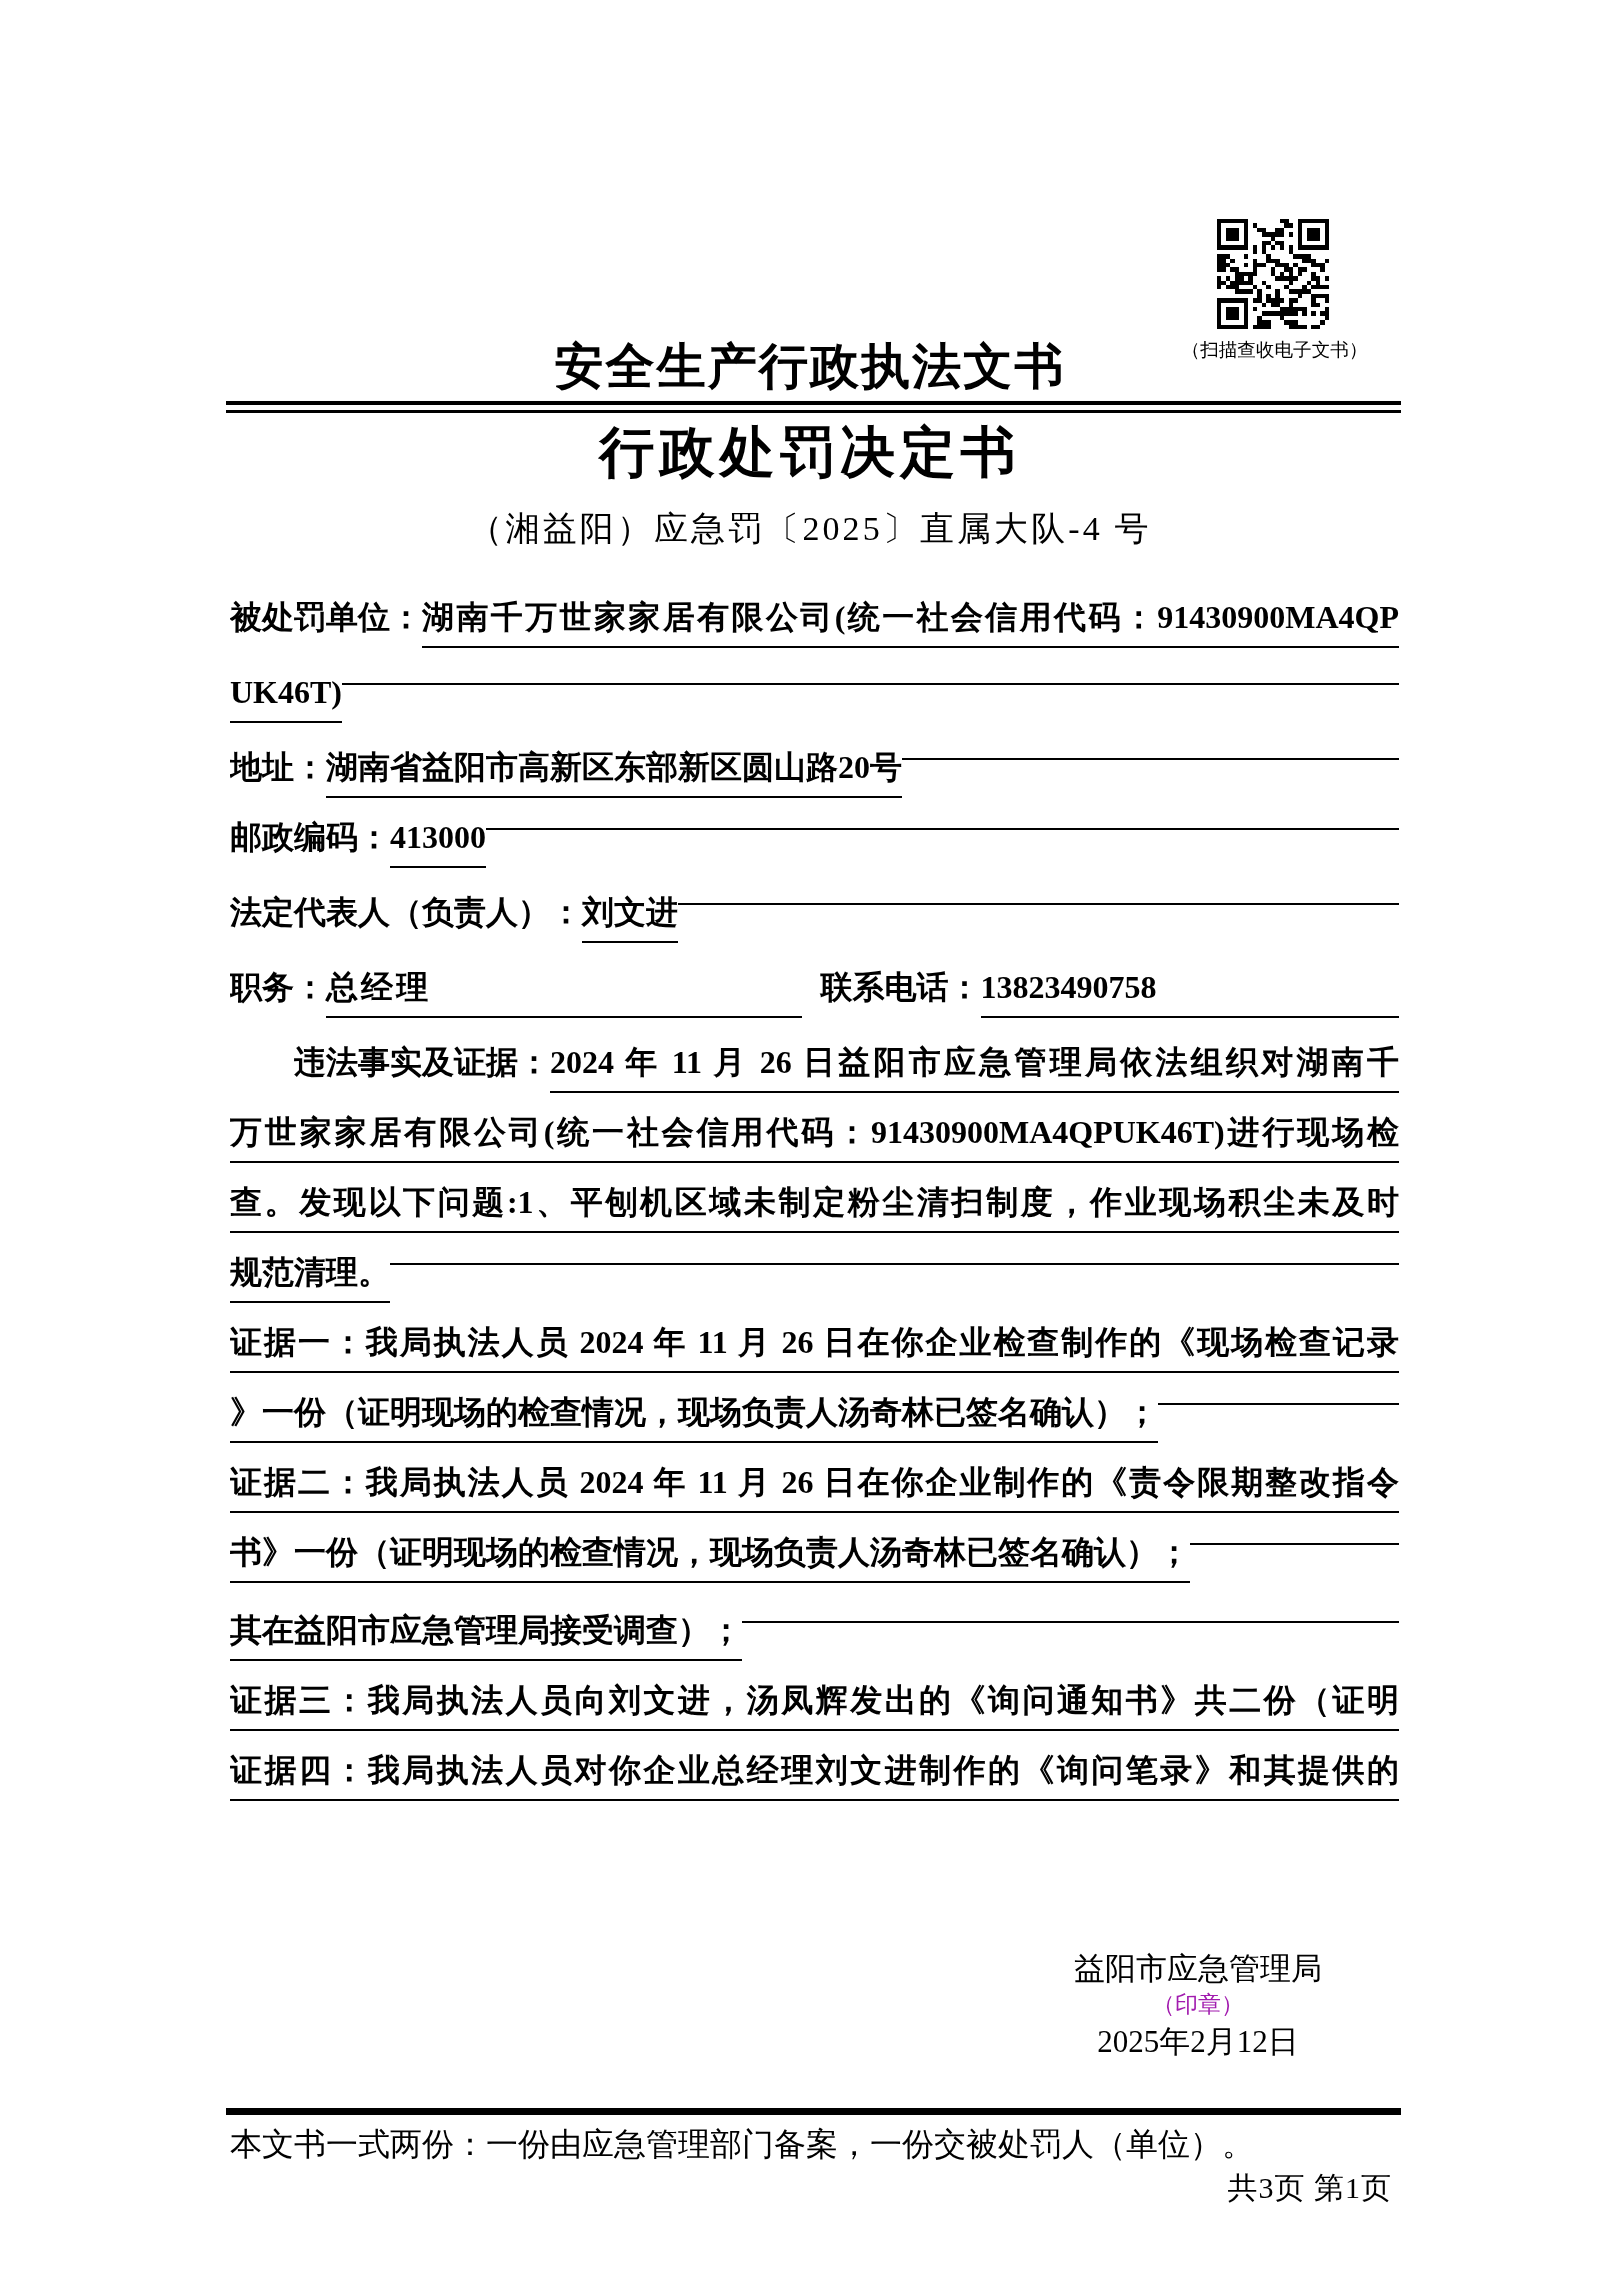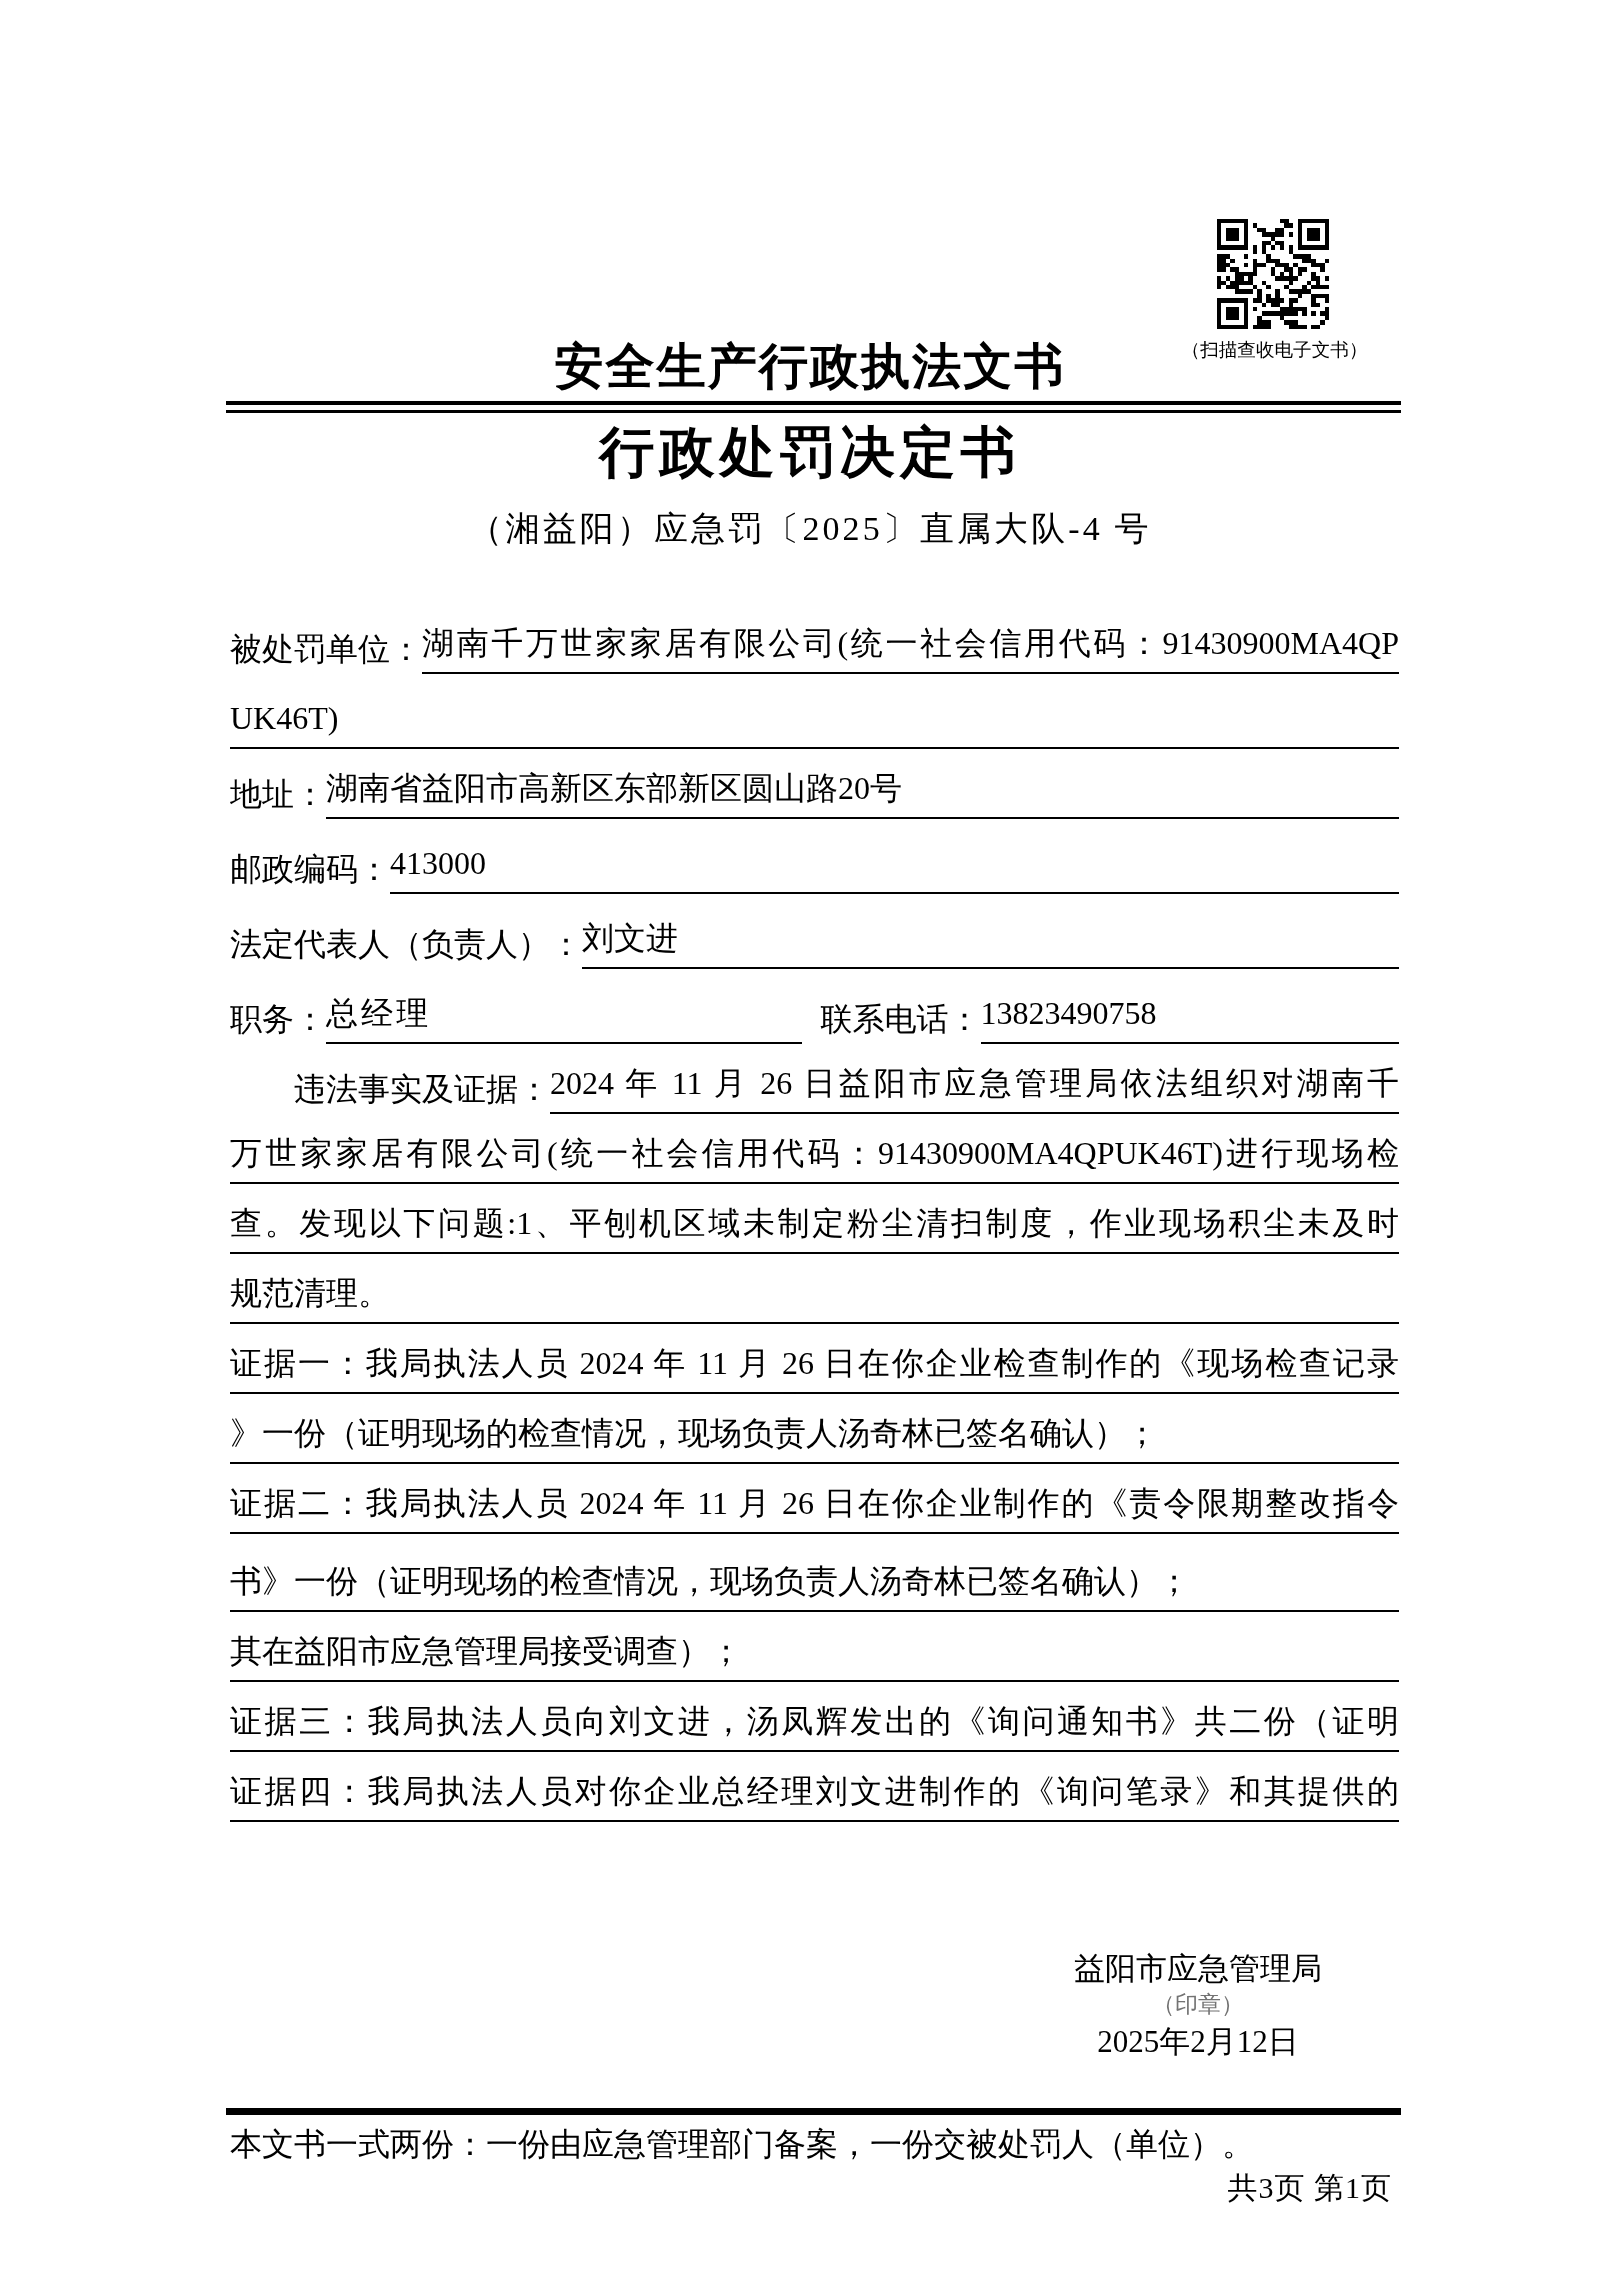--- a/index.html
+++ b/index.html
@@ -12,30 +12,30 @@
   .qr{left:1217px;top:184px;width:112px;height:110px;}
   .qr svg{display:block;width:100%;height:100%;}
   .qr-caption{left:1153px;top:304px;width:243px;text-align:center;font-size:18.6px;line-height:1.2;}
   
   .title1{left:0;top:307px;width:100%;text-align:center;font-size:49px;font-weight:bold;letter-spacing:2.1px;line-height:1;}
   .rule-double{left:226px;top:366px;width:1175px;height:4.7px;border-top:4.1px solid #000;border-bottom:3.1px solid #000;}
   .title2{left:0;top:390px;width:100%;text-align:center;font-size:55px;font-weight:bold;letter-spacing:5.2px;line-height:1;}
   .docnum{left:0;top:477px;width:100%;text-align:center;font-size:34px;letter-spacing:3.1px;line-height:1;}
   
   #doc-body{left:230px;top:564px;width:1169px;font-size:32px;}
-  .line{display:flex;align-items:flex-end;overflow:hidden;}
+  .line{display:flex;align-items:flex-start;overflow:hidden;font-weight:bold;}
   .seg{white-space:pre;padding-bottom:5.7px;flex:0 0 auto;line-height:1.18;}
   .seg.u{border-bottom:2.6px solid #000;padding-bottom:9px;}
   .seg.grow{flex:1 1 auto;min-width:0;}
   .seg.just{white-space:normal;text-align:justify;text-align-last:justify;}
   .seg.ls{letter-spacing:3.1px;}
   
   .signature{left:1048px;top:1913px;width:300px;text-align:center;}
   .sig-agency{font-size:31px;line-height:41px;}
-  .sig-seal{font-size:23px;line-height:31px;color:#737373;}
+  .sig-seal{font-size:23px;line-height:31px;color:#a21caf;}
   .sig-date{font-size:31px;line-height:43px;}
   
   .footer-rule{left:226px;top:2073px;width:1175px;height:6.7px;background:#000;}
   .footer-note{left:230px;top:2090px;width:1169px;font-size:32px;line-height:1.2;}
   .page-num{left:1138px;top:2133px;width:254px;text-align:right;font-size:30px;letter-spacing:1px;}
 </style>
 </head>
 <body>
 
 <div class="abs qr">

